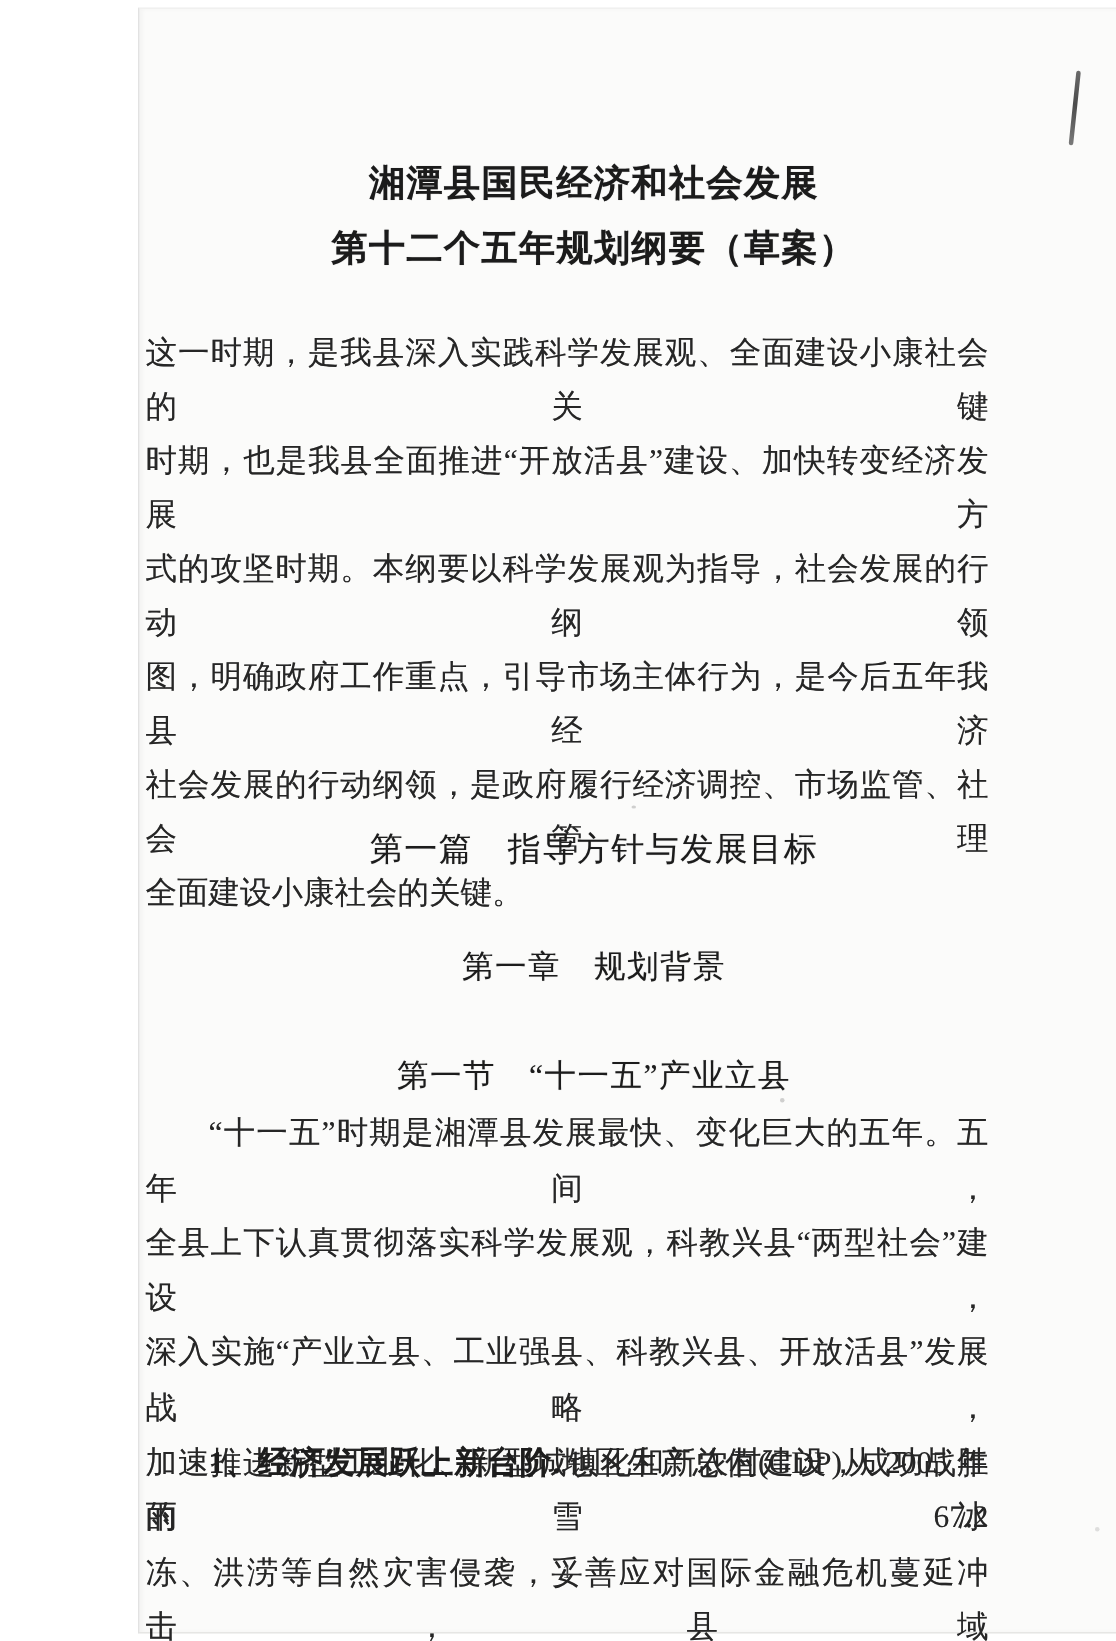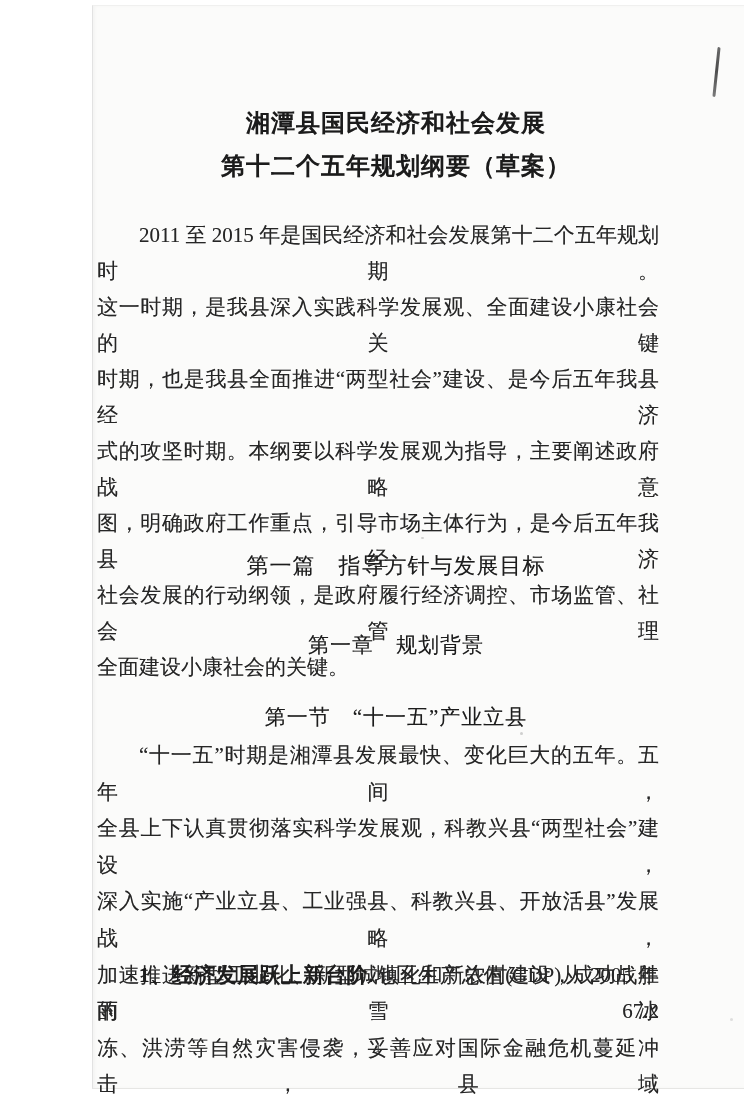--- a/index.html
+++ b/index.html
@@ -123,24 +123,23 @@
     <div class="speck s1"></div>
     <div class="speck s2"></div>
     <div class="speck s3"></div>
 
     <h1 class="doc-title">
       <span class="t-line">湘潭县国民经济和社会发展</span>
       <span class="t-line">第十二个五年规划纲要（草案）</span>
     </h1>
 
     <div class="para p1">
-      <div class="line indent">2011 至 2015 年是国民经济和社会发展第十二个五年规划时期。</div>
       <div class="line">这一时期，是我县深入实践科学发展观、全面建设小康社会的关键</div>
-      <div class="line">时期，也是我县全面推进“两型社会”建设、是今后五年我县经济</div>
-      <div class="line">式的攻坚时期。本纲要以科学发展观为指导，主要阐述政府战略意</div>
+      <div class="line">时期，也是我县全面推进“开放活县”建设、加快转变经济发展方</div>
+      <div class="line">式的攻坚时期。本纲要以科学发展观为指导，社会发展的行动纲领</div>
       <div class="line">图，明确政府工作重点，引导市场主体行为，是今后五年我县经济</div>
       <div class="line">社会发展的行动纲领，是政府履行经济调控、市场监管、社会管理</div>
       <div class="line last">全面建设小康社会的关键。</div>
     </div>
 
     <div class="heading part">第一篇　指导方针与发展目标</div>
     <div class="heading chapter">第一章　规划背景</div>
     <div class="heading section">第一节　“十一五”产业立县</div>
 
     <div class="para p2">

